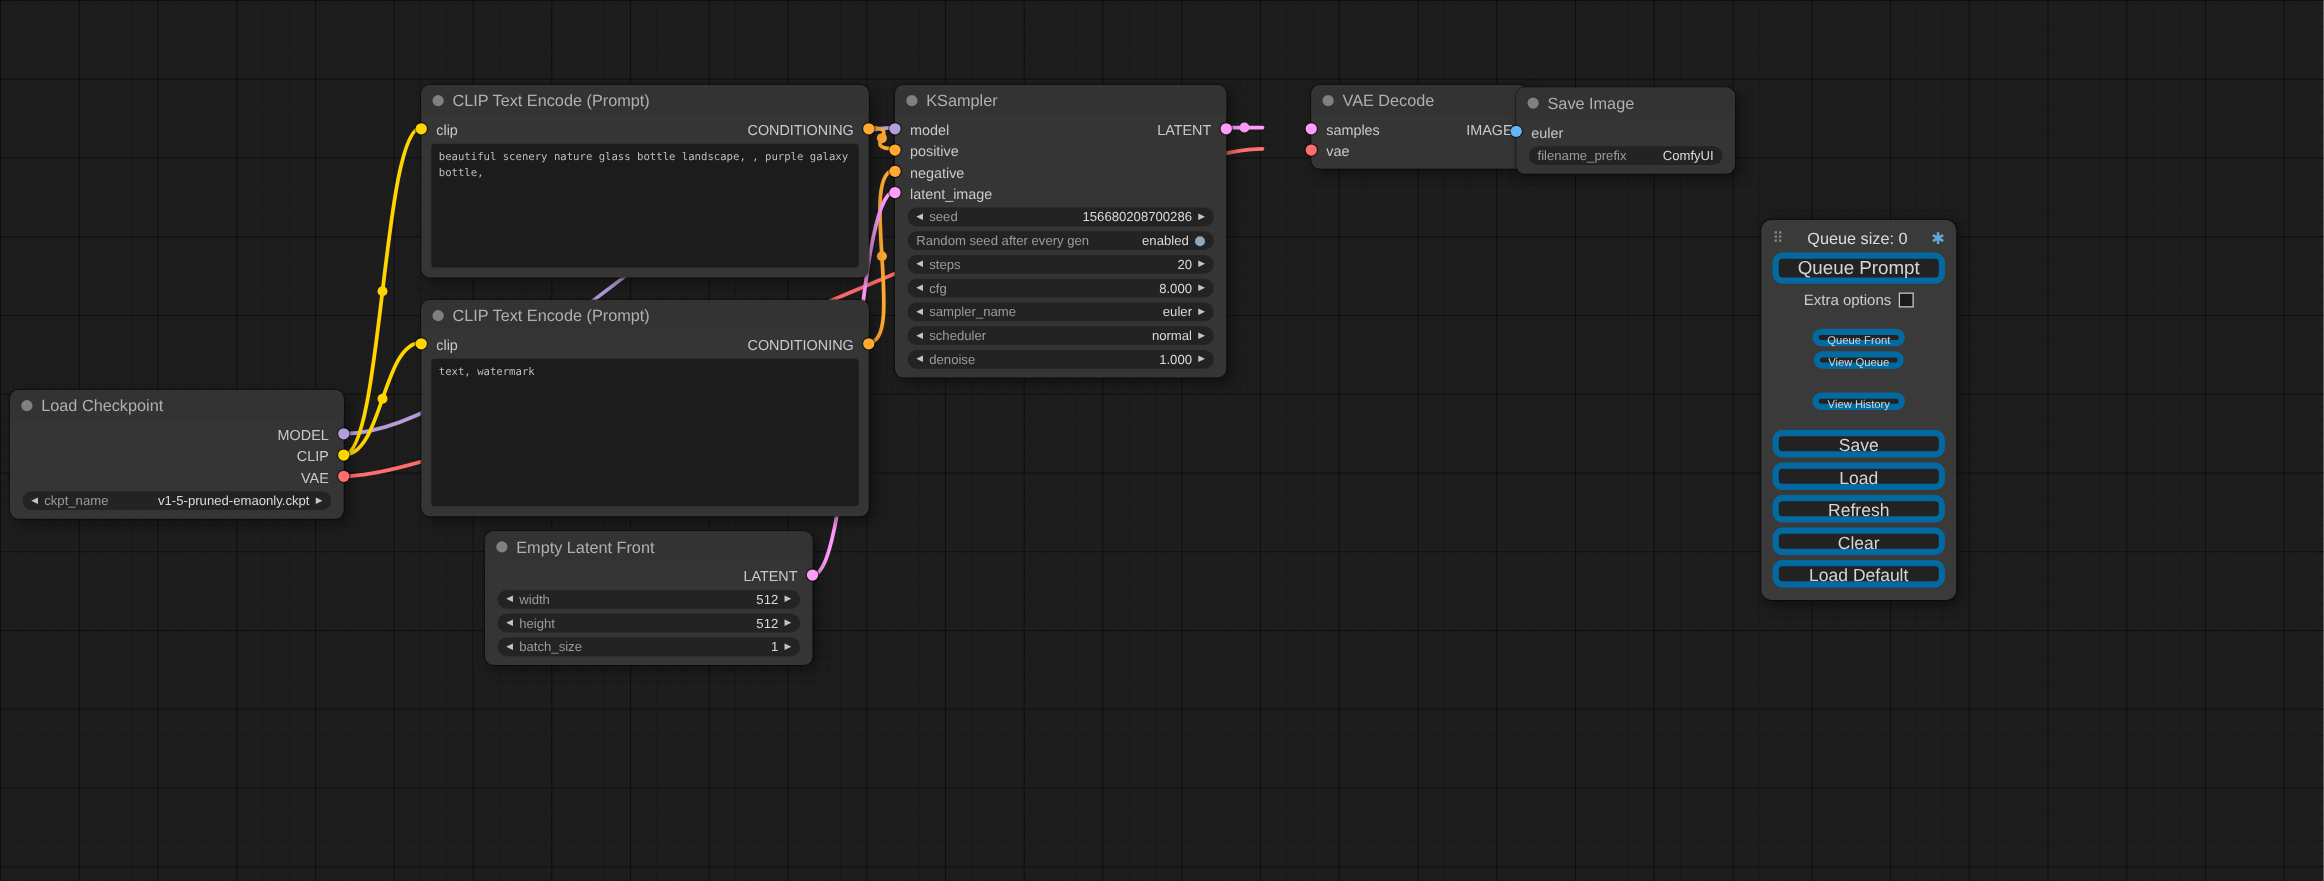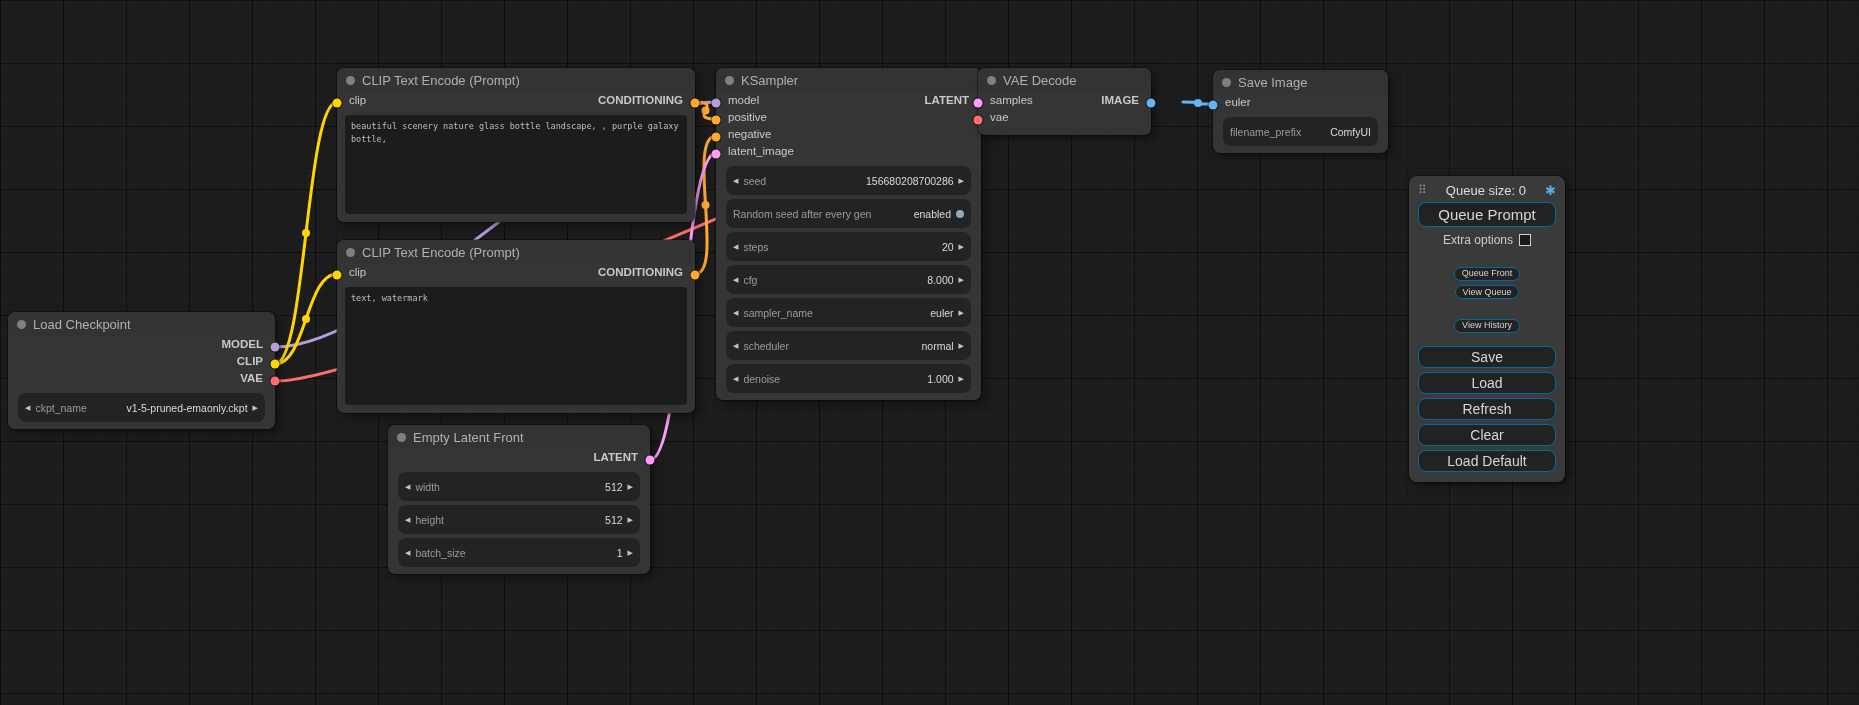--- a/index.html
+++ b/index.html
@@ -32,33 +32,33 @@
   }
   .ntitle{
     height:24px;display:flex;align-items:center;gap:7px;
     padding:0 9px;background:#333333;
     border-radius:7px 7px 0 0;
     color:#b0b0b0;font-size:13px;white-space:nowrap;
   }
   .tdot{width:9px;height:9px;border-radius:50%;flex:none;background:#808080;}
   .nbody{padding:2px 0 7px;}
   .row{
-    position:relative;height:17px;display:flex;align-items:flex-start;
+    position:relative;height:17px;display:flex;align-items:flex-end;
     padding:0 12px;font-size:11.5px;color:#c9c9c9;white-space:nowrap;
   }
-  .olabel{margin-left:auto;font-weight:bold;}
+  .olabel{margin-left:auto;}
   .port{
     position:absolute;top:50%;width:9px;height:9px;border-radius:50%;
     transform:translate(-50%,-50%);
     box-shadow:0 0 0 1px rgba(0,0,0,.5);
   }
   .pin{left:0;}
   .pout{left:100%;}
   .widget{
-    height:29px;margin:4px 10px 0;padding:0 7px;
+    height:15px;margin:4px 10px 0;padding:0 7px;
     background:#232323;border-radius:8px;
     display:flex;align-items:center;gap:5px;
     font-size:10.5px;white-space:nowrap;
   }
   .wlabel{color:#9b9b9b;}
   .wvalue{margin-left:auto;color:#dadada;}
   .arr{color:#c5c5c5;font-size:7px;line-height:1;flex:none;}
   .toggle-dot{width:8px;height:8px;border-radius:50%;flex:none;}
   .prompt{
     display:block;box-sizing:border-box;
@@ -77,21 +77,21 @@
     background:#3a3a3a;border-radius:8px;
     box-shadow:0 0 0 1px rgba(0,0,0,.35), 3px 3px 10px rgba(0,0,0,.5);
     padding:6px 9px 10px;
   }
   .mhead{display:flex;align-items:center;height:16px;}
   .mdrag{color:#8a8a8a;font-size:12px;cursor:grab;}
   .mtitle{flex:1;text-align:center;color:#dddddd;font-size:13px;}
   .mgear{font-size:13px;cursor:pointer;}
   .mbtn{
     display:block;width:100%;
-    background:#222222;border:1px solid #0369a1;border-radius:8px;
+    background:#222222;border:5px solid #0369a1;border-radius:8px;
     color:#d6d6d6;font-size:14px;height:22px;margin-top:4px;
     font-family:inherit;cursor:pointer;padding:0;line-height:1;
   }
   .mbtn.big{height:25px;font-size:15px;margin-top:4px;}
   .mbtn.tiny{
     width:auto;display:inline-block;height:14px;font-size:9px;
     border-radius:7px;padding:0 7px;margin:0 2px;
   }
   .mextra{
     display:flex;justify-content:center;align-items:center;gap:6px;
@@ -279,21 +279,21 @@
       </div>
       <div class="widget">
         <span class="arr">◀</span>
         <span class="wlabel">denoise</span>
         <span class="wvalue">1.000</span>
         <span class="arr">▶</span>
       </div>
     </div>
   </div>
 
-  <div class="node" style="left:978px;top:68px;width:173px">
+  <div class="node" style="left:1049px;top:68px;width:173px">
     <div class="ntitle">
       <span class="tdot" style="background: rgb(128, 128, 128);"></span>
       <span>VAE Decode</span>
     </div>
     <div class="nbody">
       <div class="row">
         <span class="port pin" style="background: rgb(255, 156, 249);"></span>
         <span>samples</span>
         <span class="olabel">IMAGE</span>
         <span class="port pout" style="background: rgb(100, 181, 246);"></span>

